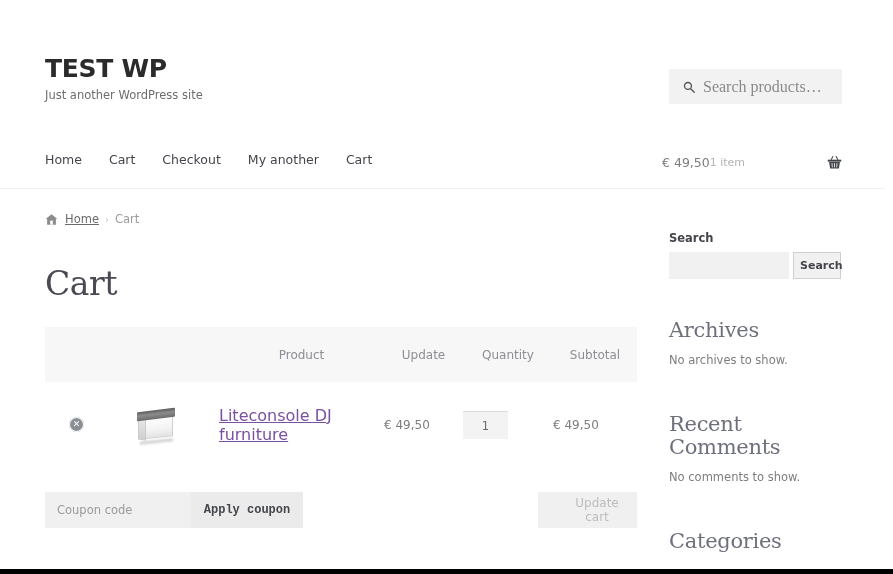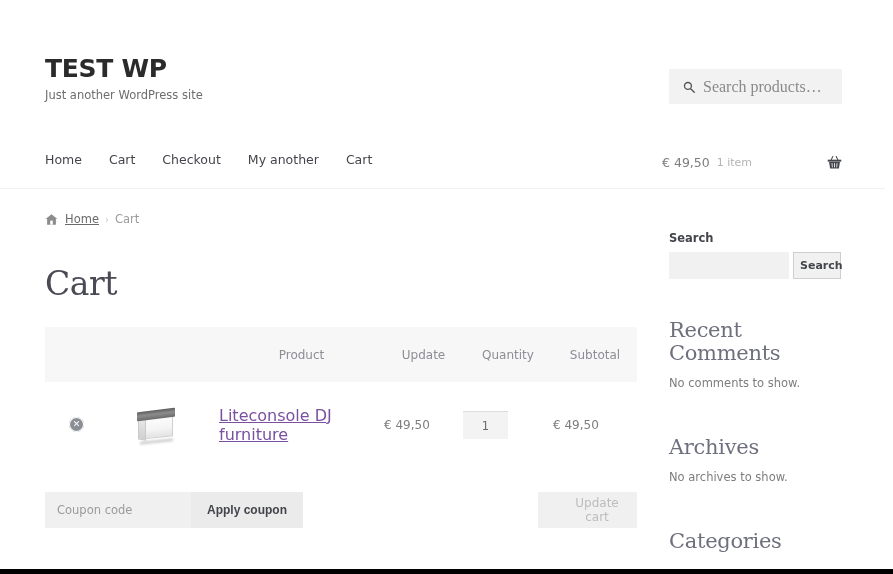--- a/index.html
+++ b/index.html
@@ -88,21 +88,21 @@
   .product-search input::placeholder { color: #8a8a8a; opacity: 1; }
 
   .cart-contents {
     position: absolute;
     right: 43px; top: 139px;
     width: 180px;
     display: flex;
     align-items: center;
   }
   .cart-amount { font-size: 12.5px; color: #7d7d7d; }
-  .cart-count { font-size: 11px; color: #b4b4b4; margin-left: 7px; }
+  .cart-count { font-size: 11px; color: #b4b4b4; }
   .basket-ico { margin-left: auto; width: 15px; height: 15px; color: #43454b; }
 
   
   .breadcrumb {
     padding: 22px 45px 0 45px;
     font-size: 11.5px;
     color: #9b9b9b;
     display: flex;
     align-items: center;
     height: 38px;
@@ -240,21 +240,21 @@
     padding: 0 12px;
     font-family: "DejaVu Sans", sans-serif;
     font-size: 11.5px;
     color: #7d7d7d;
   }
   .coupon-input::placeholder { color: #9a9a9a; opacity:1; }
   .apply-btn {
     width: 112px; height: 36px;
     background: #ebebeb;
     border: none;
-    font-family: Liberation Sans, sans-serif;
+    font-family: Liberation Mono, monospace;
     font-size: 12px;
     font-weight: bold;
     color: #43454b;
     cursor: pointer;
   }
   .update-btn {
     width: 99px; height: 36px;
     background: #f0f0f0;
     border: none;
     font-family: "DejaVu Sans", sans-serif;
@@ -436,30 +436,30 @@
     <div class="side-col">
 
       <div class="widget widget-search">
         <p class="widget-label">Search</p>
         <div class="search-form">
           <input type="text" class="search-field" style="">
           <button class="search-submit">Search</button>
         </div>
       </div>
 
+      <div class="widget widget-archives">
+        <h2 class="widget-title">Archives</h2>
+        <p class="widget-empty">No archives to show.</p>
+      </div>
+
       <div class="widget widget-comments">
         <h2 class="widget-title">Recent Comments</h2>
         <p class="widget-empty">No comments to show.</p>
       </div>
 
-      <div class="widget widget-archives">
-        <h2 class="widget-title">Archives</h2>
-        <p class="widget-empty">No archives to show.</p>
-      </div>
-
       <div class="widget">
         <h2 class="widget-title">Categories</h2>
       </div>
 
     </div>
   </div>
 </div>
 
 <div class="right-gutter"></div>
 <div class="bottom-bar"></div>

